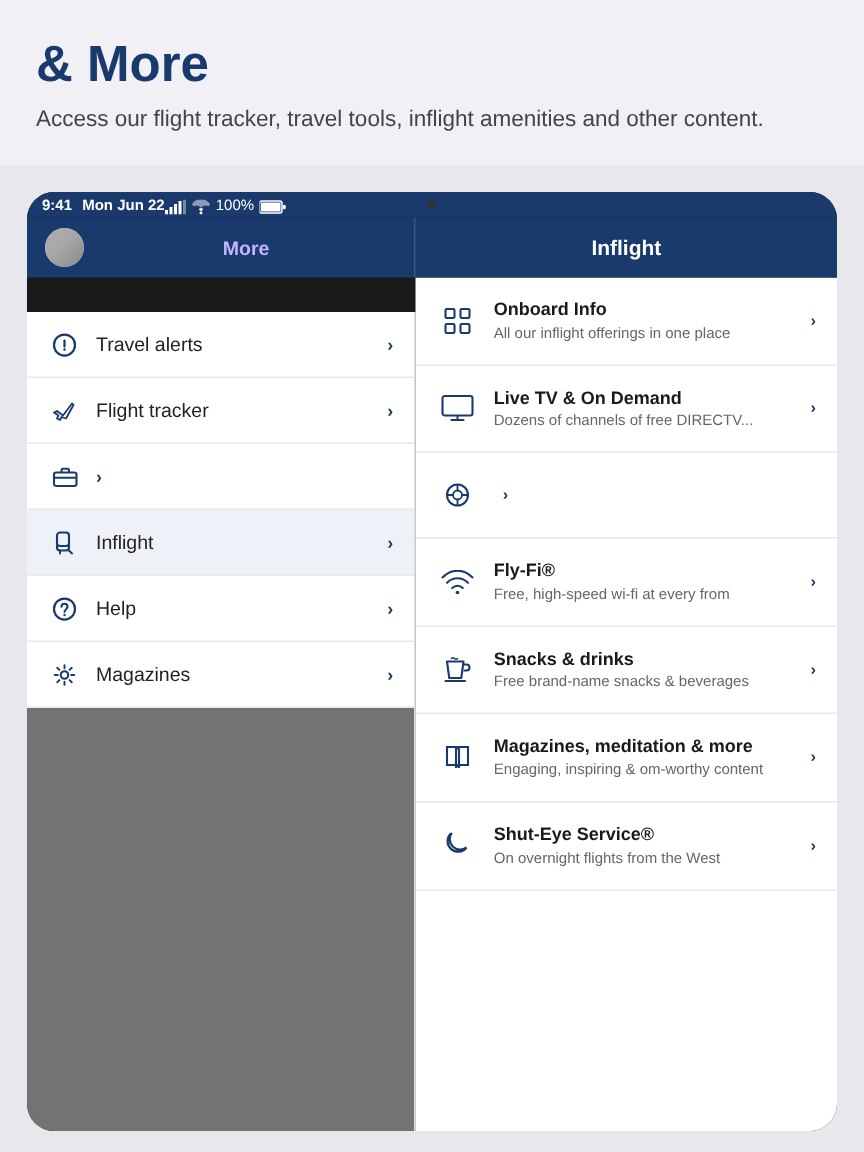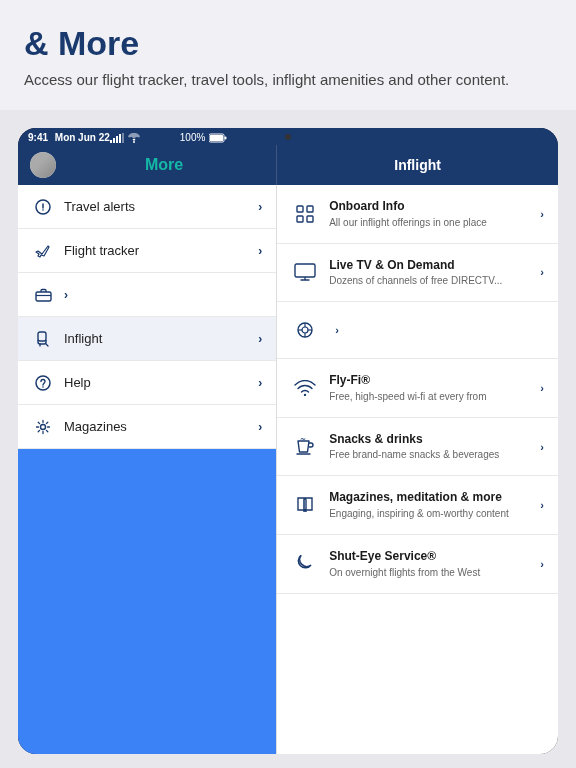--- a/index.html
+++ b/index.html
@@ -55,21 +55,21 @@
       color: white;
       font-weight: 600;
     }
     .status-right {
       display: flex;
       align-items: center;
       gap: 4px;
       font-size: 10px;
       color: white;
     }
-    .status-right span { font-size: 10px; color: white; margin-left: 36px; }
+    .status-right span { font-size: 10px; color: white; }
 
     
     .nav-headers {
       display: flex;
       background: #1a3a6e;
       height: 40px;
     }
     .nav-header-left {
       width: 48%;
       display: flex;
@@ -86,23 +86,23 @@
       margin-right: 8px;
       flex-shrink: 0;
     }
     .nav-avatar-inner {
       width: 100%;
       height: 100%;
       background: linear-gradient(135deg, #aaa 40%, #888 100%);
       border-radius: 50%;
     }
     .nav-header-title {
-      font-size: 16px;
+      font-size: 13px;
       font-weight: 600;
-      color: #14b8a6;
+      color: #c4b5fd;
       flex: 1;
       text-align: center;
     }
     .nav-header-right {
       width: 52%;
       display: flex;
       align-items: center;
       justify-content: center;
     }
     .nav-header-right-title {
@@ -114,23 +114,24 @@
     
     .content-area {
       display: flex;
       flex: 1;
       overflow: hidden;
     }
 
     
     .left-panel {
       width: 48%;
-      background: #3b82f6;
+      background: #737373;
       border-right: 1px solid #ddd;
       overflow-y: auto;
+      margin-top: 23px;
     }
 
     .menu-item {
       display: flex;
       align-items: center;
       padding: 0 14px;
       height: 44px;
       border-bottom: 1px solid #e8e8e8;
       cursor: pointer;
       background: white;

